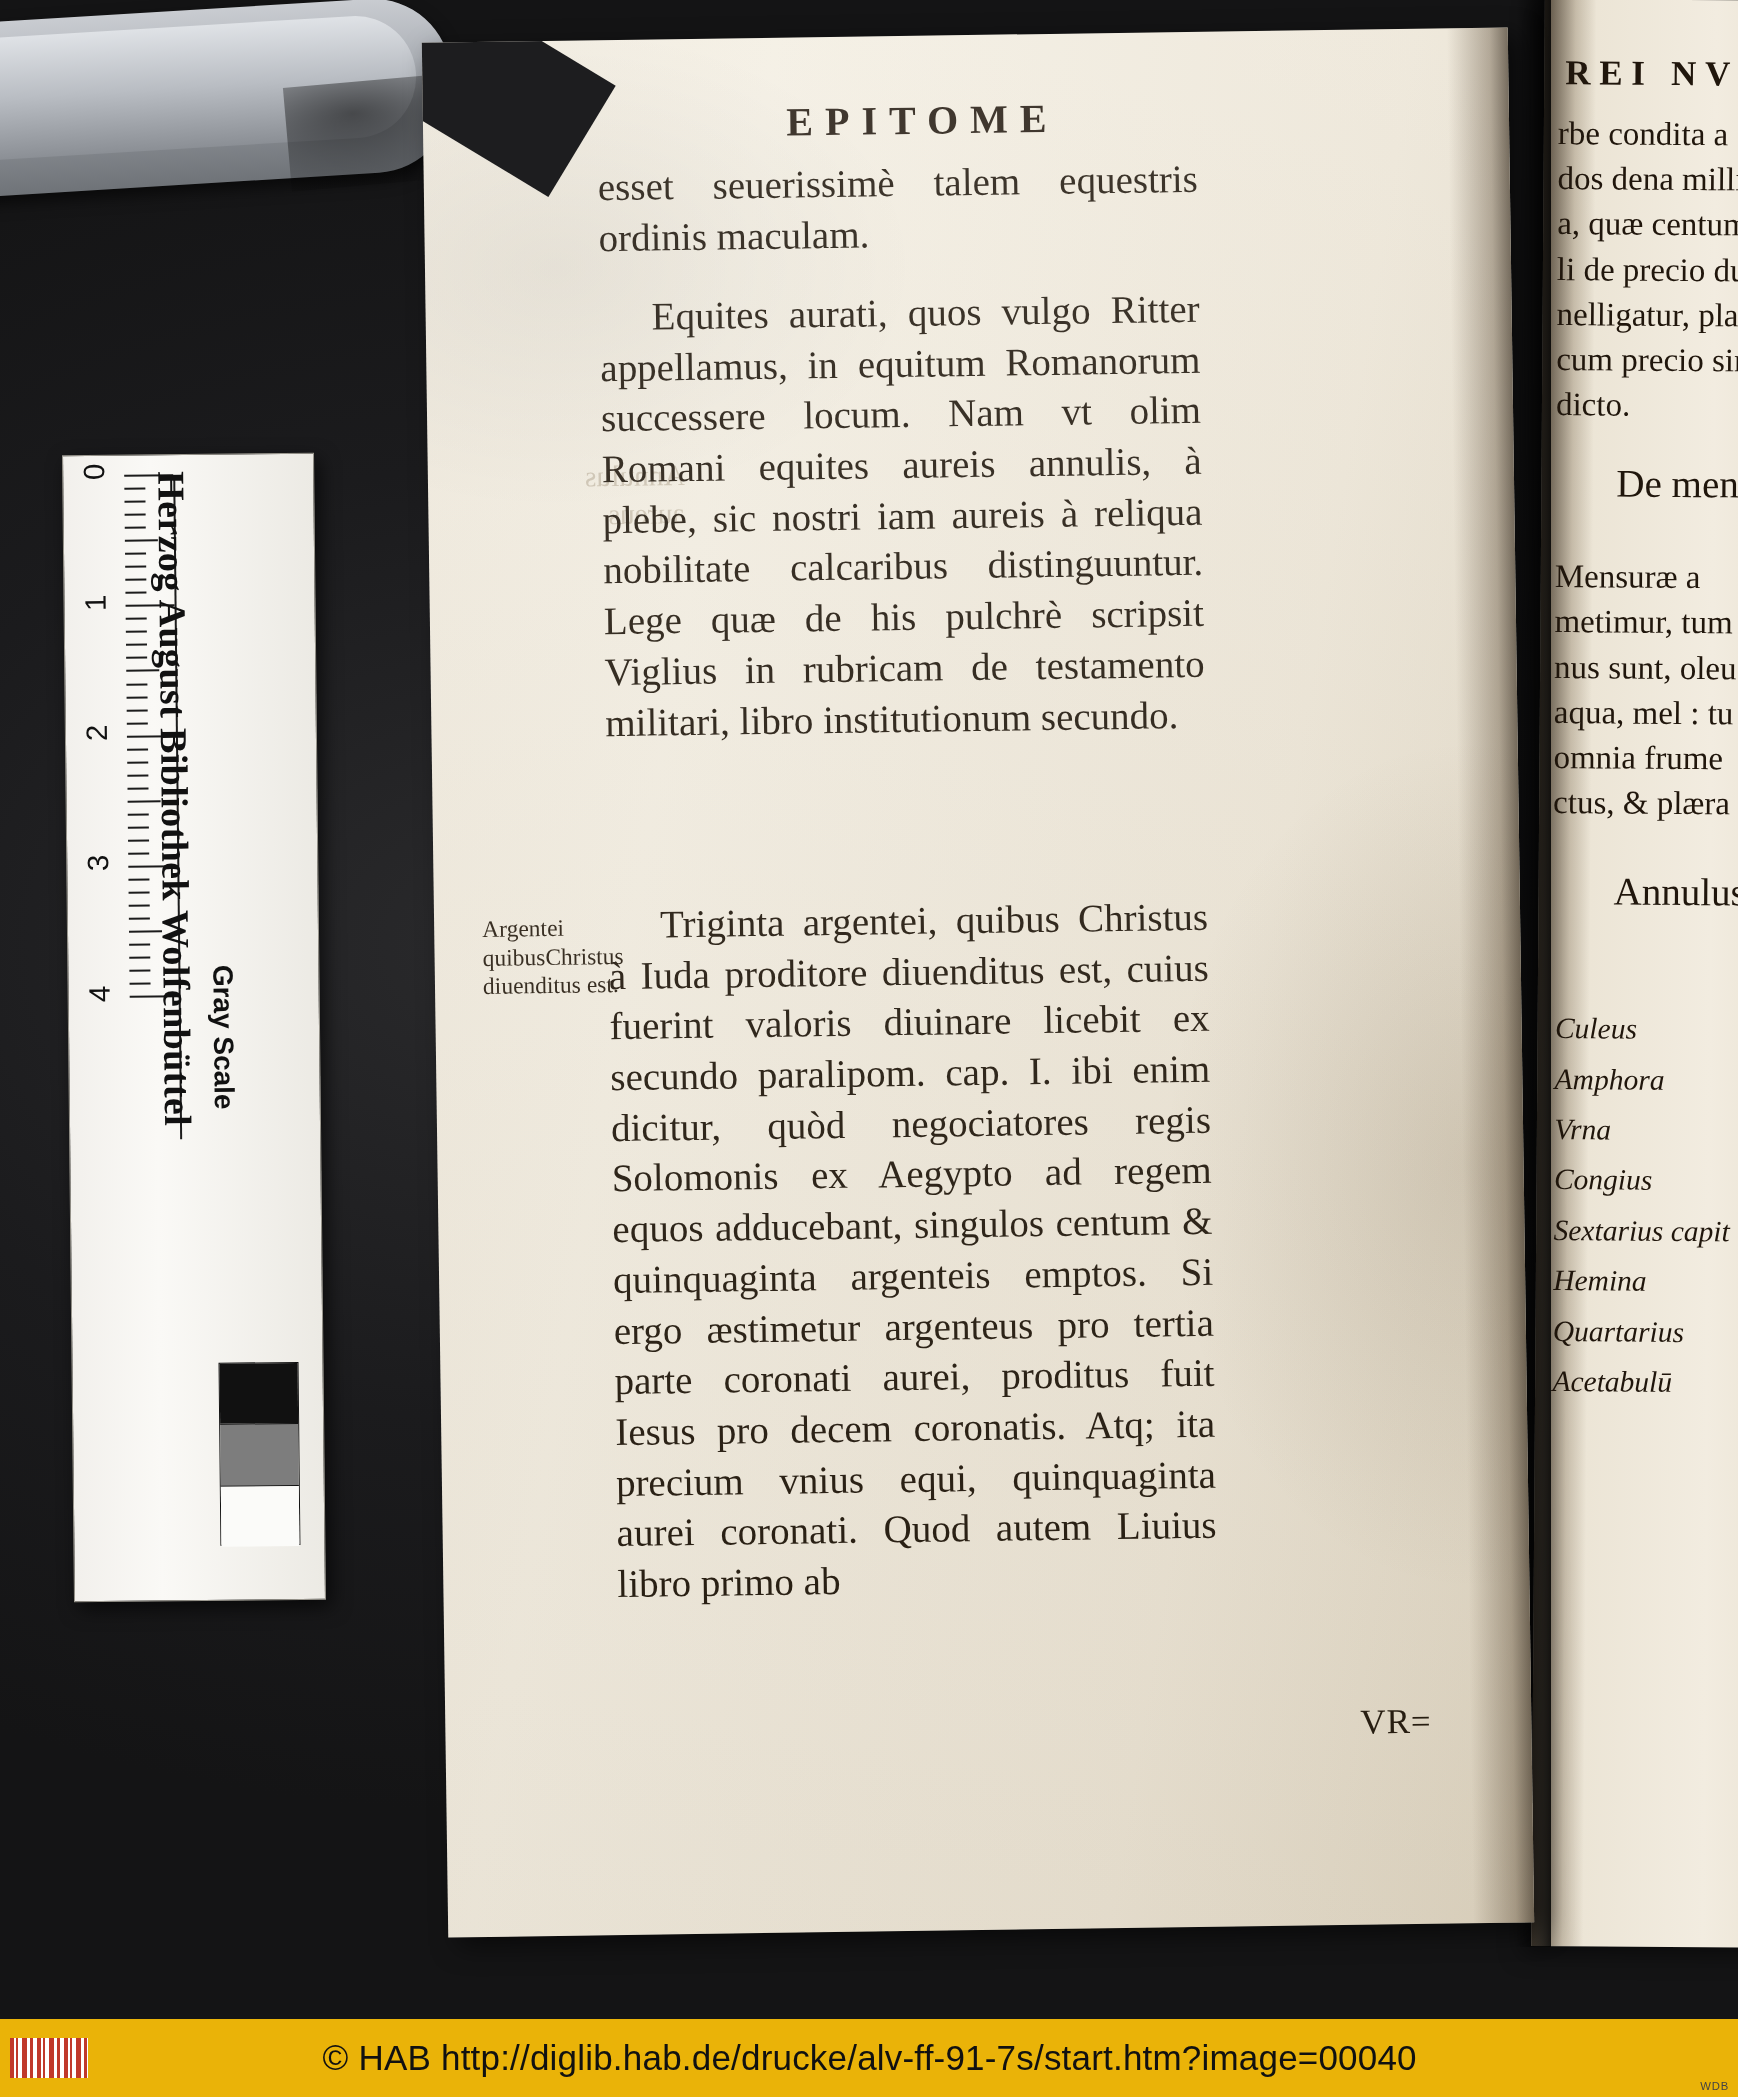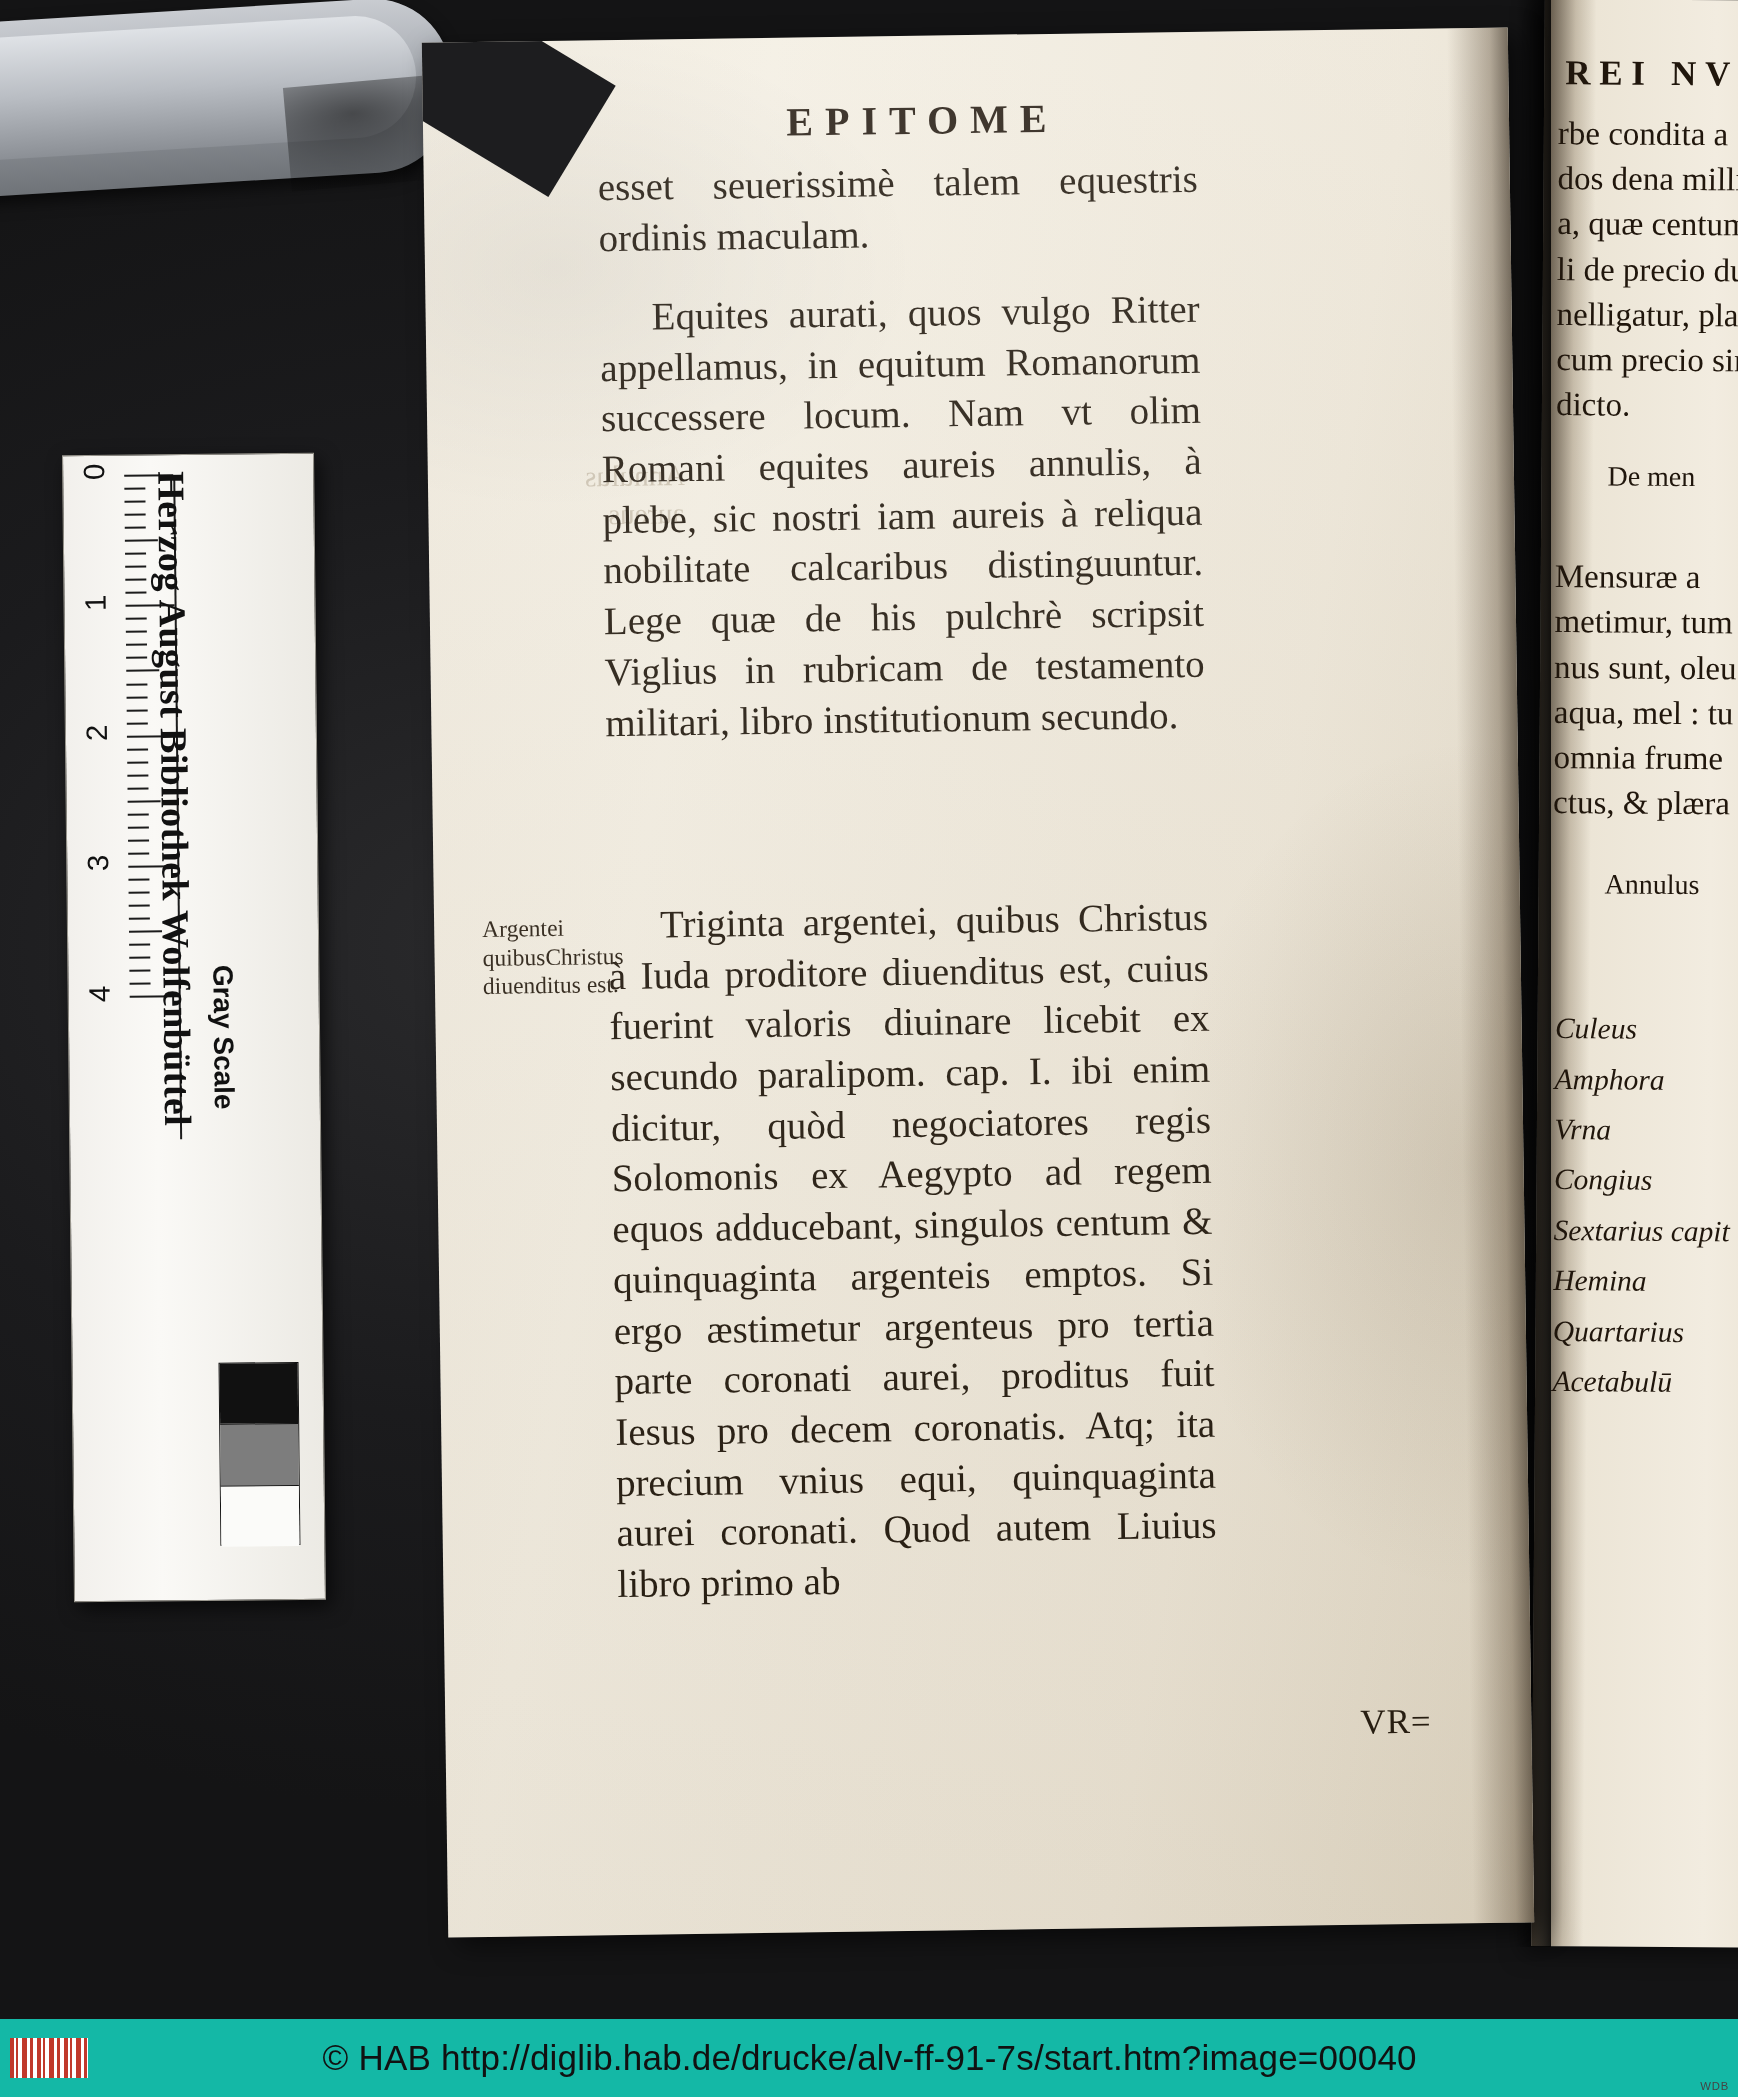--- a/index.html
+++ b/index.html
@@ -282,22 +282,22 @@
     top: 103px;
     width: 287px;
     font-size: 33px;
     line-height: 1.30;
     font-family: "Liberation Serif", serif;
     color: #20160c;
     white-space: nowrap;
   }
   .right-head {
     position: absolute;
-    left: 66px;
-    font-size: 28px;
+    left: 75px;
+    font-size: 39px;
     font-family: "Liberation Serif", serif;
     color: #20160c;
     white-space: nowrap;
   }
   .right-list {
     position: absolute;
     left: 17.4px;
     top: 1217px;
     width: 287px;
     font-style: italic;
@@ -316,21 +316,21 @@
     background: linear-gradient(90deg, rgba(0,0,0,0.0), rgba(0,0,0,0.85));
   }
 
   
   #caption-bar {
     position: absolute;
     left: 0;
     bottom: 0;
     width: 1738px;
     height: 78px;
-    background: #14b8a6;
+    background: #eab308;
     display: flex;
     align-items: center;
   }
   #barcode {
     width: 78px;
     height: 40px;
     margin-left: 10.4px;
     background: repeating-linear-gradient(90deg,
        #c0392b 0 3.5px, #ffffff 3.5px 6px, #c0392b 6px 7.8px, #ffffff 7.8px 12px,
        #c0392b 12px 17.4px, #ffffff 17.4px 20px, #c0392b 20px 22.6px, #ffffff 22.6px 27px);

